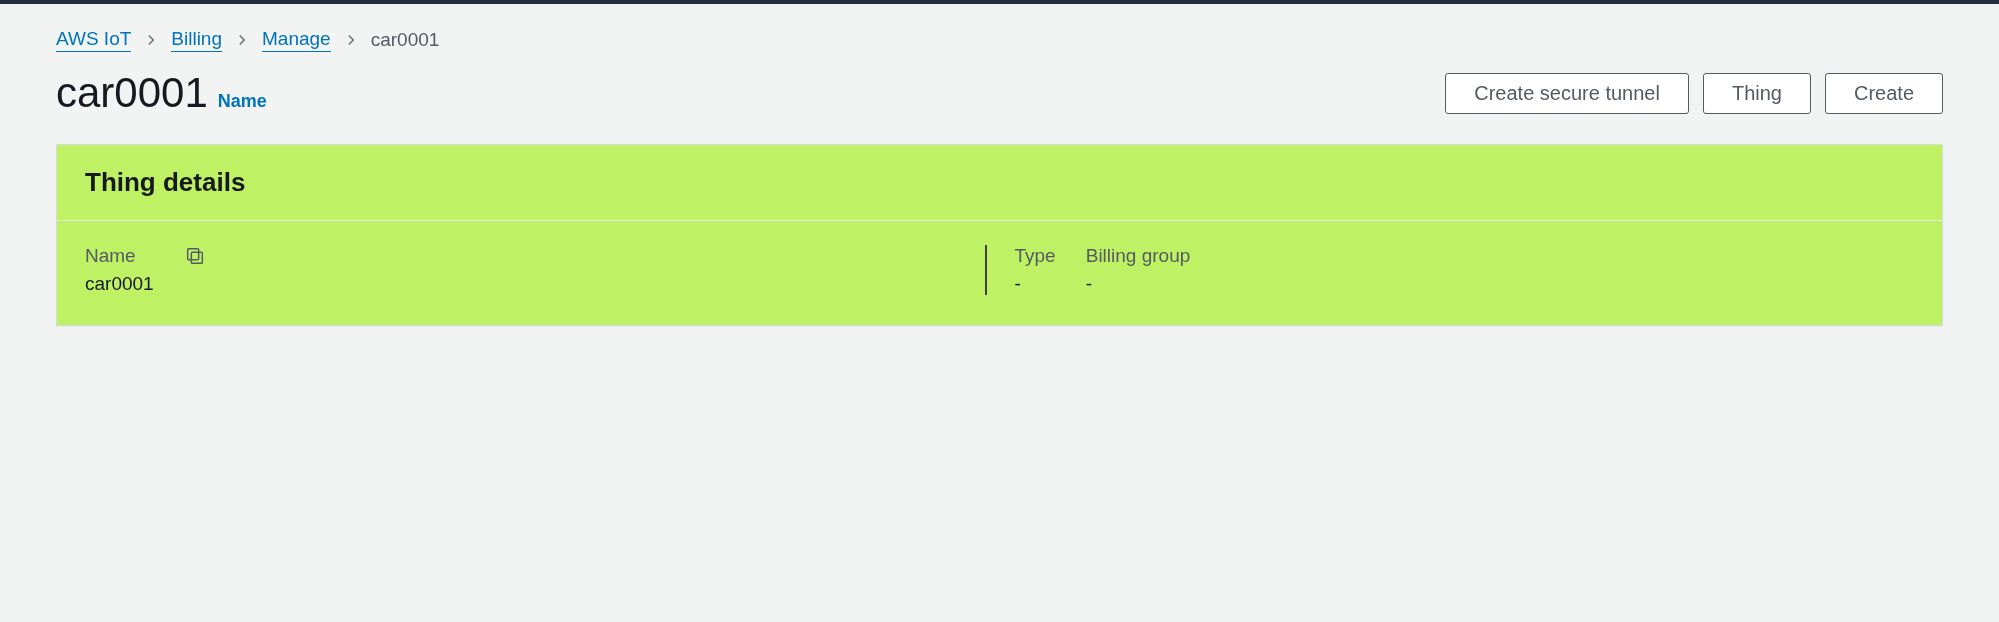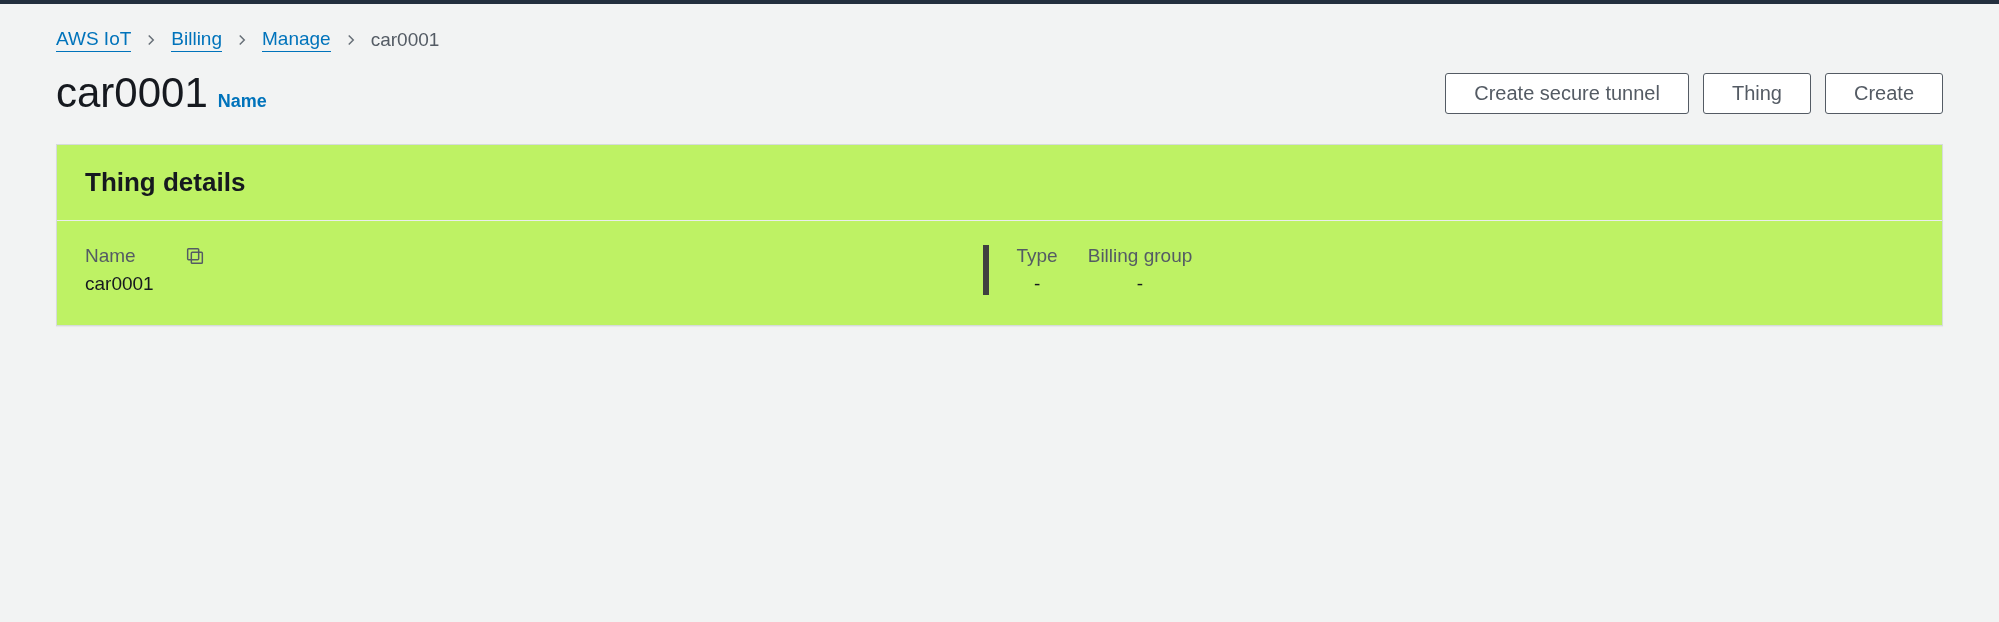--- a/index.html
+++ b/index.html
@@ -112,23 +112,22 @@
     display: flex;
   }
   .col {
     flex: 1;
     display: flex;
     flex-direction: row;
     gap: 30px;
     position: relative;
   }
   .col + .col {
-    border-left: 6px solid #404040;
+    border-left: 2px solid #404040;
     padding-left: 28px;
-    text-align: center;
   }
   .field-label {
     color: #545b64;
     font-size: 19px;
     font-weight: 400;
     margin-bottom: 6px;
   }
   .field-value {
     color: #16191f;
     font-size: 19px;

